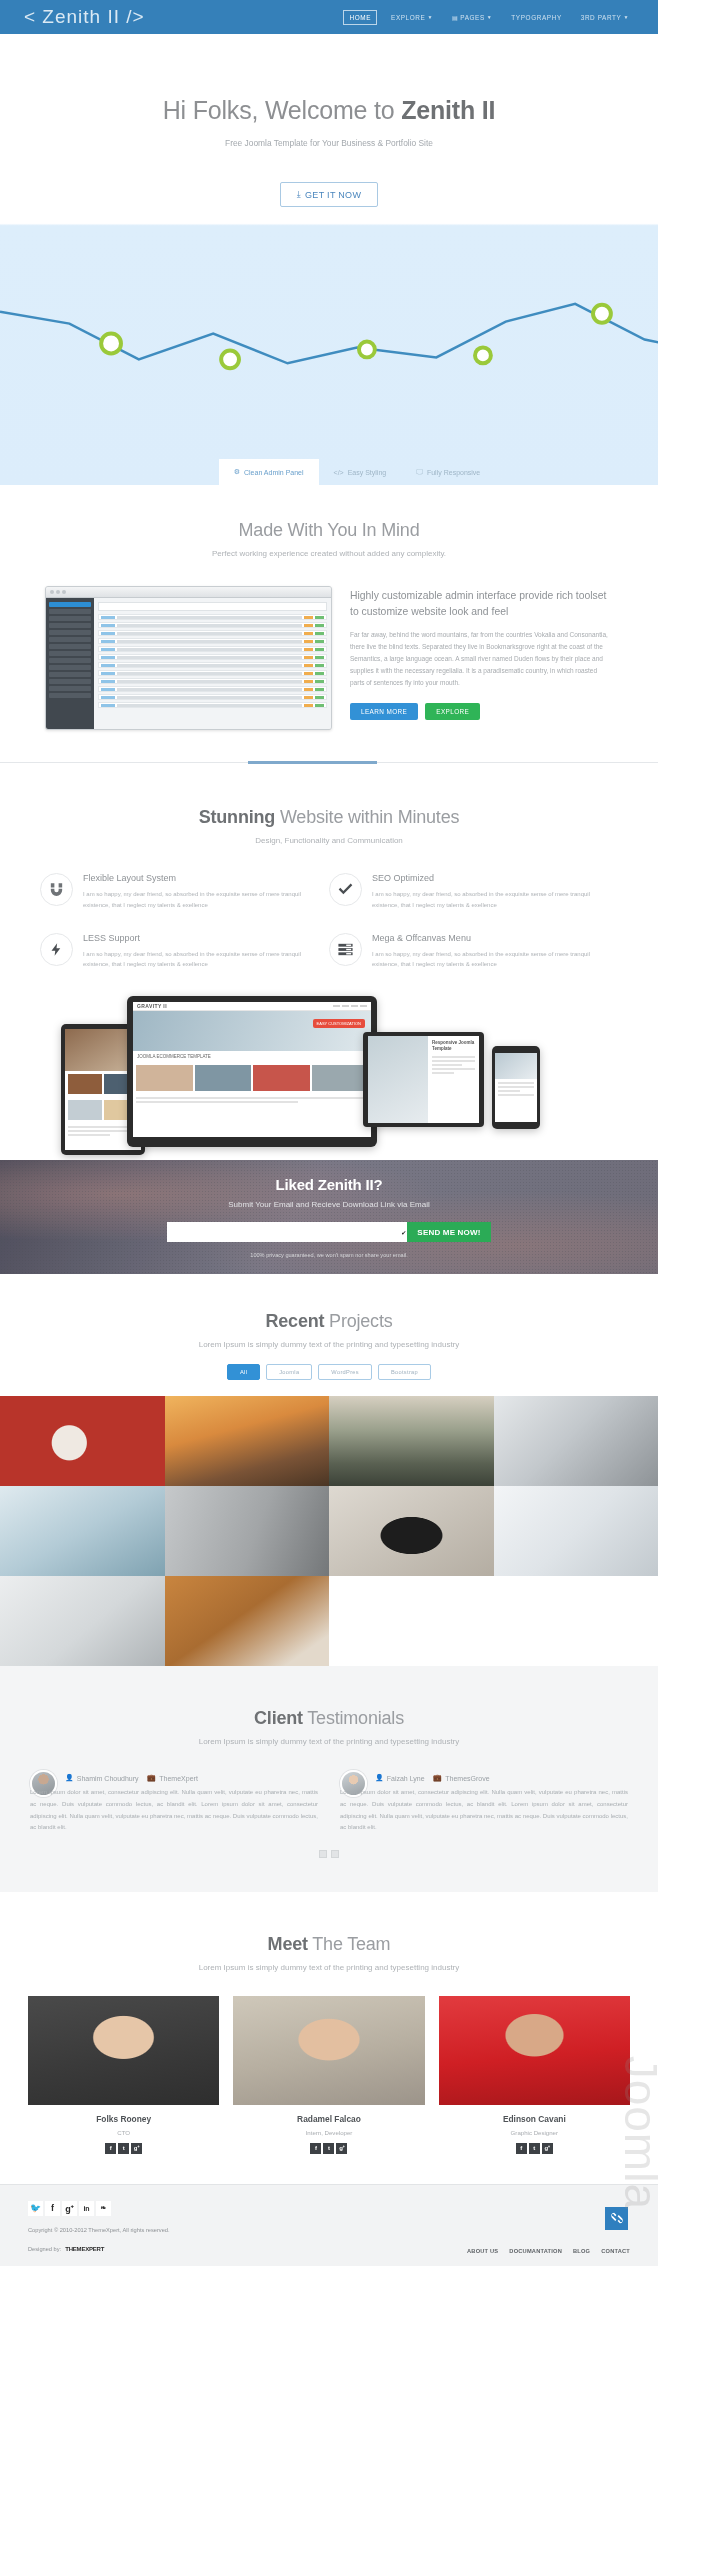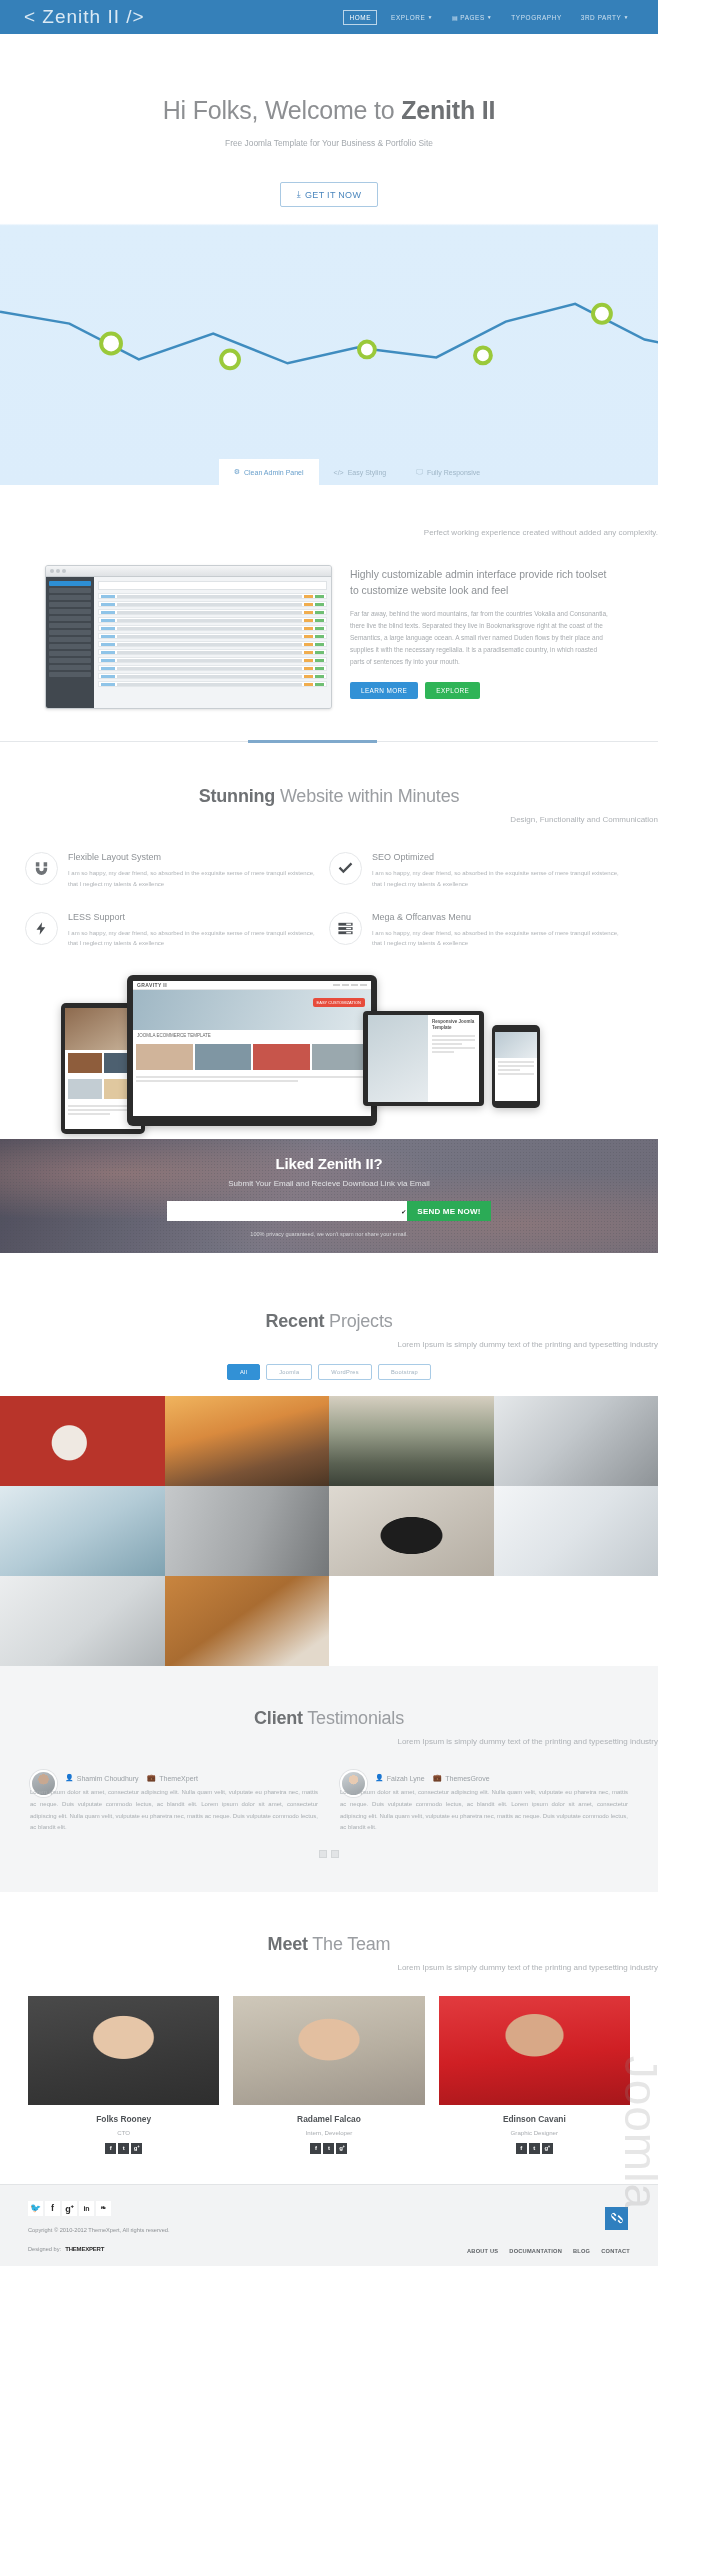--- a/index.html
+++ b/index.html
@@ -102,21 +102,21 @@
   .sec-made { background: #fff; padding: 35px 0 0; position: relative; }
   .sec-title {
     text-align: center;
     font-size: 18px;
     font-weight: 300;
     color: #9a9da1;
     letter-spacing: -0.2px;
   }
   .sec-title b { font-weight: 700; color: #6e7174; }
   .sec-sub {
-    text-align: right;
+    text-align: center;
     font-size: 8px;
     color: #aeb2b6;
     margin-top: 8px;
     font-weight: 300;
   }
   .made-row { display: flex; gap: 18px; padding: 28px 45px 0; align-items: flex-start; }
   .browser-shot {
     width: 287px; height: 144px;
     background: #e9ecee;
     border: 1px solid #c8cdd1;
@@ -155,21 +155,21 @@
   }
   .made-btns { margin-top: 14px; display: flex; gap: 7px; }
   .btn-sm { font-size: 6.4px; color: #fff; padding: 5px 11px; border-radius: 2px; letter-spacing: 0.4px; }
   .btn-blue { background: #3291d6; }
   .btn-green { background: #2fb457; }
   .made-divider { margin-top: 32px; height: 1px; background: #e4e7ea; position: relative; }
   .made-divider::after { content:""; position: absolute; left: 248px; top: -1px; width: 129px; height: 3px; background: #7fa9cc; }
 
   
   .sec-stunning { background: #fff; padding: 44px 0 0; }
-  .features { display: flex; flex-wrap: wrap; padding: 28px 25px 0; }
+  .features { display: flex; flex-wrap: wrap; padding: 28px 40px 0; }
   .feature { width: 50%; display: flex; gap: 10px; padding: 0 12px 22px 0; }
   .f-icon {
     width: 33px; height: 33px; border-radius: 50%;
     border: 1px solid #e6e8ea;
     display: flex; align-items: center; justify-content: center;
     flex: none; color: #6f7377; font-size: 15px;
   }
   .f-body h4 { font-size: 9px; font-weight: 300; color: #8e9296; margin-bottom: 6px; }
   .f-body p { font-size: 6px; line-height: 1.8; color: #b0b4b8; font-weight: 300; }
 
@@ -219,21 +219,21 @@
     font-family: "Liberation Sans", sans-serif; font-size: 7px; padding: 0 7px; color: #555;
   }
   .nl-check { width: 7px; background: #fff; display: flex; align-items: center; justify-content: center; font-size: 6px; color: #222; }
   .nl-btn {
     background: #2bab56; color: #fff; border: none; font-size: 8px; font-weight: 700;
     padding: 0 10px; letter-spacing: 0.2px; font-family: "Liberation Sans", sans-serif;
   }
   .nl-note { margin-top: 10px; font-size: 5.6px; color: #d6d7da; }
 
   
-  .sec-projects { background: #fff; padding: 58px 0 0; }
+  .sec-projects { background: #fff; padding: 37px 0 0; }
   .filters { display: flex; justify-content: center; gap: 6px; margin-top: 15px; }
   .filter { font-size: 5.7px; color: #9fb1bf; border: 1px solid #a8cbe6; padding: 4px 12px; border-radius: 2px; letter-spacing: 0.3px; }
   .filter.active { background: #3291d6; color: #fff; border-color: #3291d6; }
   .grid { display: grid; grid-template-columns: repeat(4, 1fr); margin-top: 16px; }
   .cell { height: 90px; position: relative; overflow: hidden; }
 
   
   .sec-testi { background: #f4f5f6; padding: 42px 0 34px; }
   .testi-row { display: flex; gap: 22px; padding: 24px 30px 0; }
   .testi { flex: 1; display: flex; gap: 8px; align-items: flex-start; }
@@ -348,20 +348,21 @@
         <span>Easy Styling</span>
       </div>
       <div class="tab">
         <span class="tab-ico">🖵</span>
         <span>Fully Responsive</span>
       </div>
     </div>
   </div>
 
   <div class="sec-made">
+    <div class="sec-title"><span>Made With You In Mind</span></div>
     <div class="sec-sub">Perfect working experience created without added any complexity.</div>
 
     <div class="made-row">
       <div class="browser-shot">
         <div class="bs-bar">
           <span class="bs-dot"></span>
           <span class="bs-dot"></span>
           <span class="bs-dot"></span>
         </div>
         <div class="bs-body">

